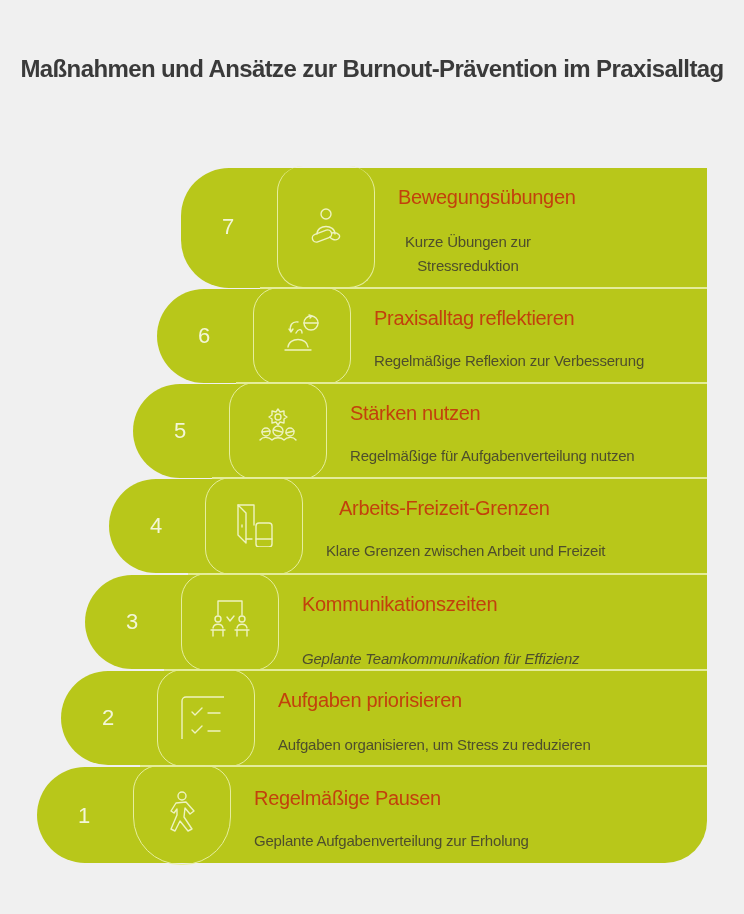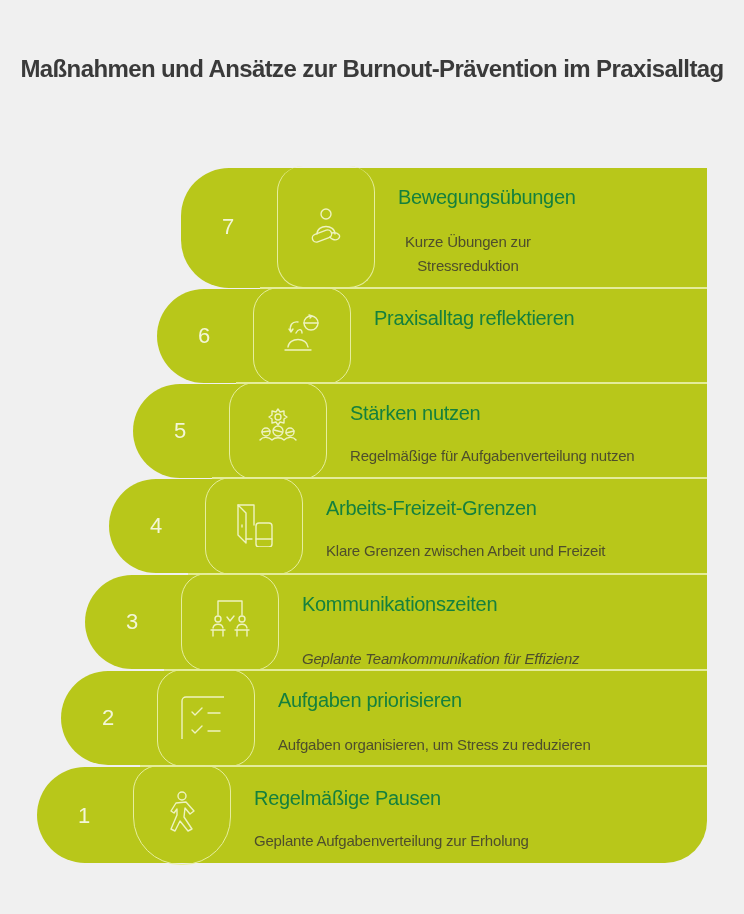--- a/index.html
+++ b/index.html
@@ -33,21 +33,21 @@
   }
   .iconcell {
     position: absolute; border: 1.4px solid #e6ee9e; border-radius: 26px;
     box-sizing: border-box;
   }
   .icon {
     position: absolute; width: 44px; height: 44px;
   }
   .icon svg { width: 44px; height: 44px; fill: none; stroke: #eef3c0; stroke-width: 1.4; stroke-linecap: round; stroke-linejoin: round; }
   .head {
-    position: absolute; color: #15803d; font-size: 20px; white-space: nowrap;
+    position: absolute; color: #c2410c; font-size: 20px; white-space: nowrap;
     letter-spacing: -0.3px;
   }
   .desc {
     position: absolute; color: #4e4e2c; font-size: 15px; line-height: 24px;
     letter-spacing: -0.2px;
   }
 </style>
 </head>
 <body>
 
@@ -86,20 +86,23 @@
           <path d="M24 12 L38 12"></path>
           <path d="M29 4 L32 5 L30 7"></path>
           <path d="M18 11 C12 10 9 15 11 20"></path>
           <path d="M9 18 L11 21 L13 18"></path>
           <path d="M16 22 C18 18 22 17 22 22"></path>
           <path d="M8 36 C9 26 27 26 28 36"></path>
           <path d="M5 39 L31 39"></path>
         </svg>
     </div>
     <div class="head" style="left:217px; top:18px;">Praxisalltag reflektieren</div>
+    <div class="desc" style="left:217px; top:60px;">
+      <div>Regelmäßige Reflexion zur Verbesserung</div>
+    </div>
   </div>
 
   <div class="divider" style="left:236px; width:471px; top:382px;"></div>
 
   <div class="row" style="left:133px; top:384px; width:574px; height:94px;">
     <div class="shape" style="border-radius:48px 0 0 48px;"></div>
     <div class="num" style="left:27px; top:34px;">5</div>
     <div class="iconcell" style="left:96px; top:-2px; width:98px; height:98px;"></div>
     <div class="icon" style="left:123px; top:22px;">
       <svg viewBox="0 0 44 44">
@@ -129,21 +132,21 @@
     <div class="icon" style="left:123px; top:24px;">
       <svg viewBox="0 0 44 44">
           <path d="M6 2 L22 2 L22 22"></path>
           <path d="M6 2 L6 32 L14 40 L14 10 Z"></path>
           <path d="M10 22 L10 24"></path>
           <path d="M14 36 L20 36"></path>
           <rect x="24" y="20" width="16" height="24" rx="3"></rect>
           <path d="M24 36 L40 36"></path>
         </svg>
     </div>
-    <div class="head" style="left:217px; top:18px;">Arbeits-Freizeit-Grenzen</div>
+    <div class="head" style="left:230px; top:18px;">Arbeits-Freizeit-Grenzen</div>
     <div class="desc" style="left:217px; top:60px;">
       <div>Klare Grenzen zwischen Arbeit und Freizeit</div>
     </div>
   </div>
 
   <div class="divider" style="left:188px; width:519px; top:573px;"></div>
 
   <div class="row" style="left:85px; top:575px; width:622px; height:94px;">
     <div class="shape" style="border-radius:48px 0 0 48px;"></div>
     <div class="num" style="left:27px; top:34px;">3</div>

